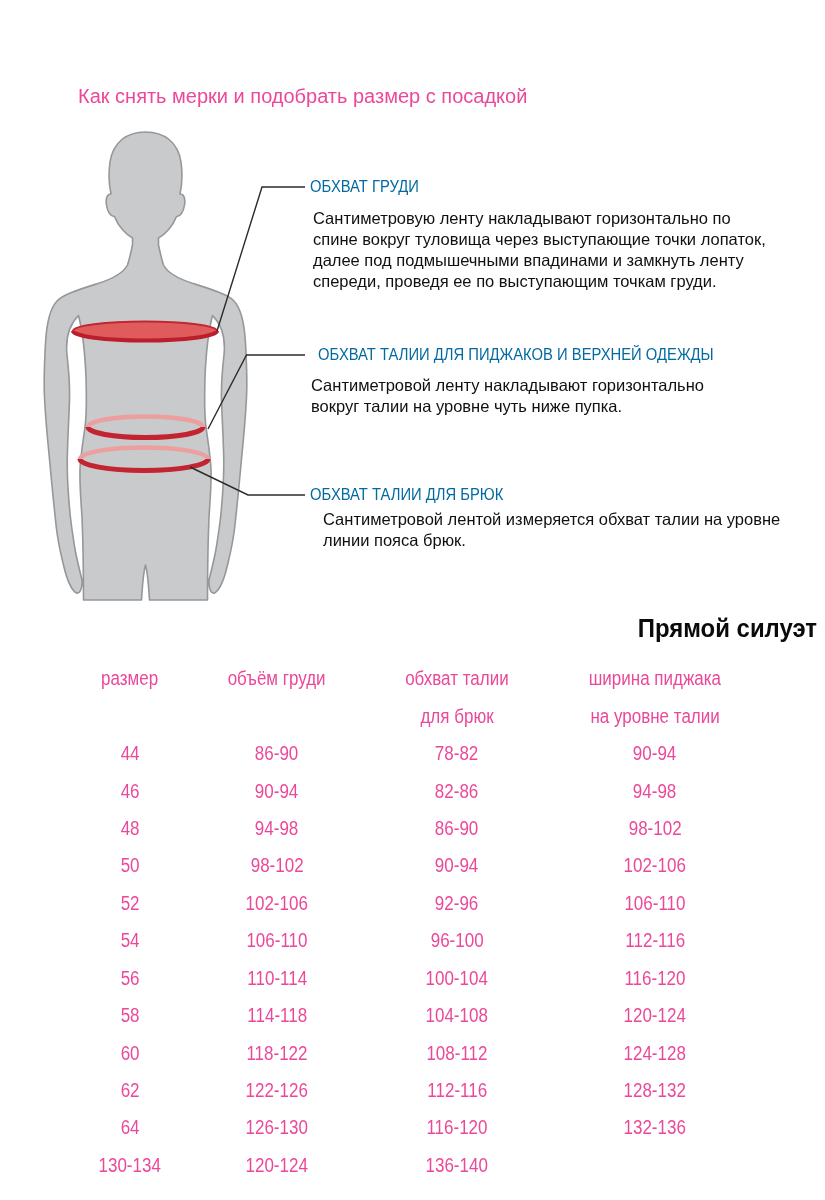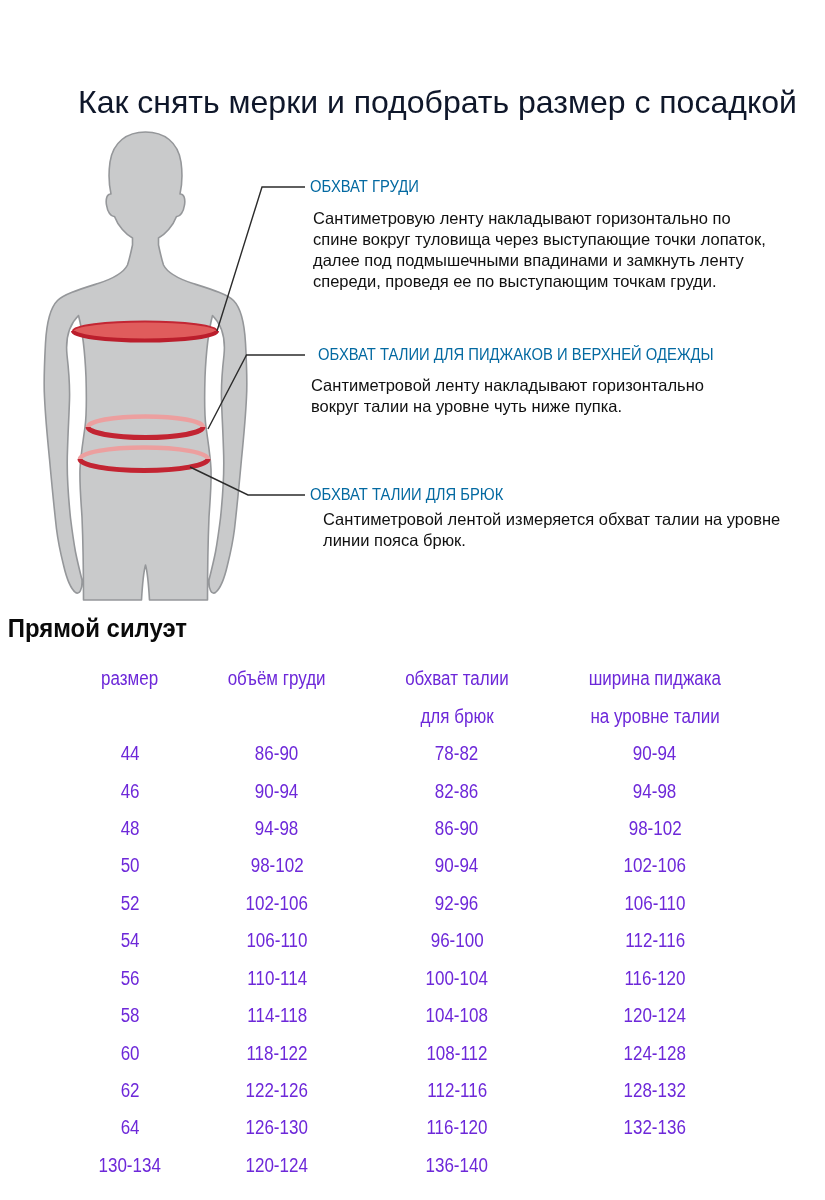--- a/index.html
+++ b/index.html
@@ -1,36 +1,36 @@
 <!DOCTYPE html>
 <html lang="ru"><head>
 <meta charset="utf-8">
 <style>
   html,body{margin:0;padding:0;background:#ffffff;}
   body{font-family:"Liberation Sans", sans-serif; color:#111;}
   .page{position:relative;width:825px;height:1200px;background:#fff;overflow:hidden;margin:0 auto;}
 
-  .page-title{position:absolute;left:78px;top:85px;font-size:32px;line-height:1.1;font-weight:400;color:#0f172a;letter-spacing:0;white-space:nowrap;}
+  .page-title{position:absolute;left:78px;top:85px;font-size:20px;line-height:1.1;font-weight:400;color:#ec4899;letter-spacing:0;white-space:nowrap;}
 
   .figure-wrap{position:absolute;left:15px;top:128px;width:290px;height:475px;}
 
   .section-heading{position:absolute;font-size:17px;line-height:22px;font-weight:400;color:#0369a1;white-space:nowrap;}
   .section-heading .narrow-h{display:inline-block;transform:scaleX(0.87);transform-origin:left center;}
   .section-body{position:absolute;font-size:16.5px;line-height:21px;font-weight:400;color:#101010;white-space:pre-line;}
 
   .sh1{left:310px;top:176px;} .sb1{left:313px;top:196px;width:470px;margin-top:12px;}
   .sh2{left:318px;top:344px;} .sb2{left:311px;top:375px;width:460px;}
   .sh3{left:310px;top:484px;} .sb3{left:311px;top:509px;width:480px;margin-left:12px;}
 
-  .table-title{position:absolute;left:0;top:613px;width:825px;text-align:left;font-size:26px;font-weight:700;color:#0a0a0a;}
+  .table-title{position:absolute;left:0;top:613px;width:825px;text-align:right;font-size:26px;font-weight:700;color:#0a0a0a;}
   .table-title .narrow-t{display:inline-block;transform:scaleX(0.92);transform-origin:center;}
 
   .size-table{position:absolute;left:60px;top:660px;width:690px;display:grid;
     grid-template-columns:140px 154px 206px 190px;grid-auto-rows:37.45px;}
-  .size-table .cell{display:flex;align-items:center;justify-content:center;font-size:20px;color:#6d28d9;overflow:visible;}
+  .size-table .cell{display:flex;align-items:center;justify-content:center;font-size:20px;color:#ec4899;overflow:visible;}
   .size-table .cell .cx{display:inline-block;transform:scaleX(0.85);transform-origin:center;white-space:nowrap;}
 </style>
 </head>
 <body>
 
 <div class="page">
 
   <div class="page-title">Как снять мерки и подобрать размер с посадкой</div>
 
   <div class="figure-wrap">

